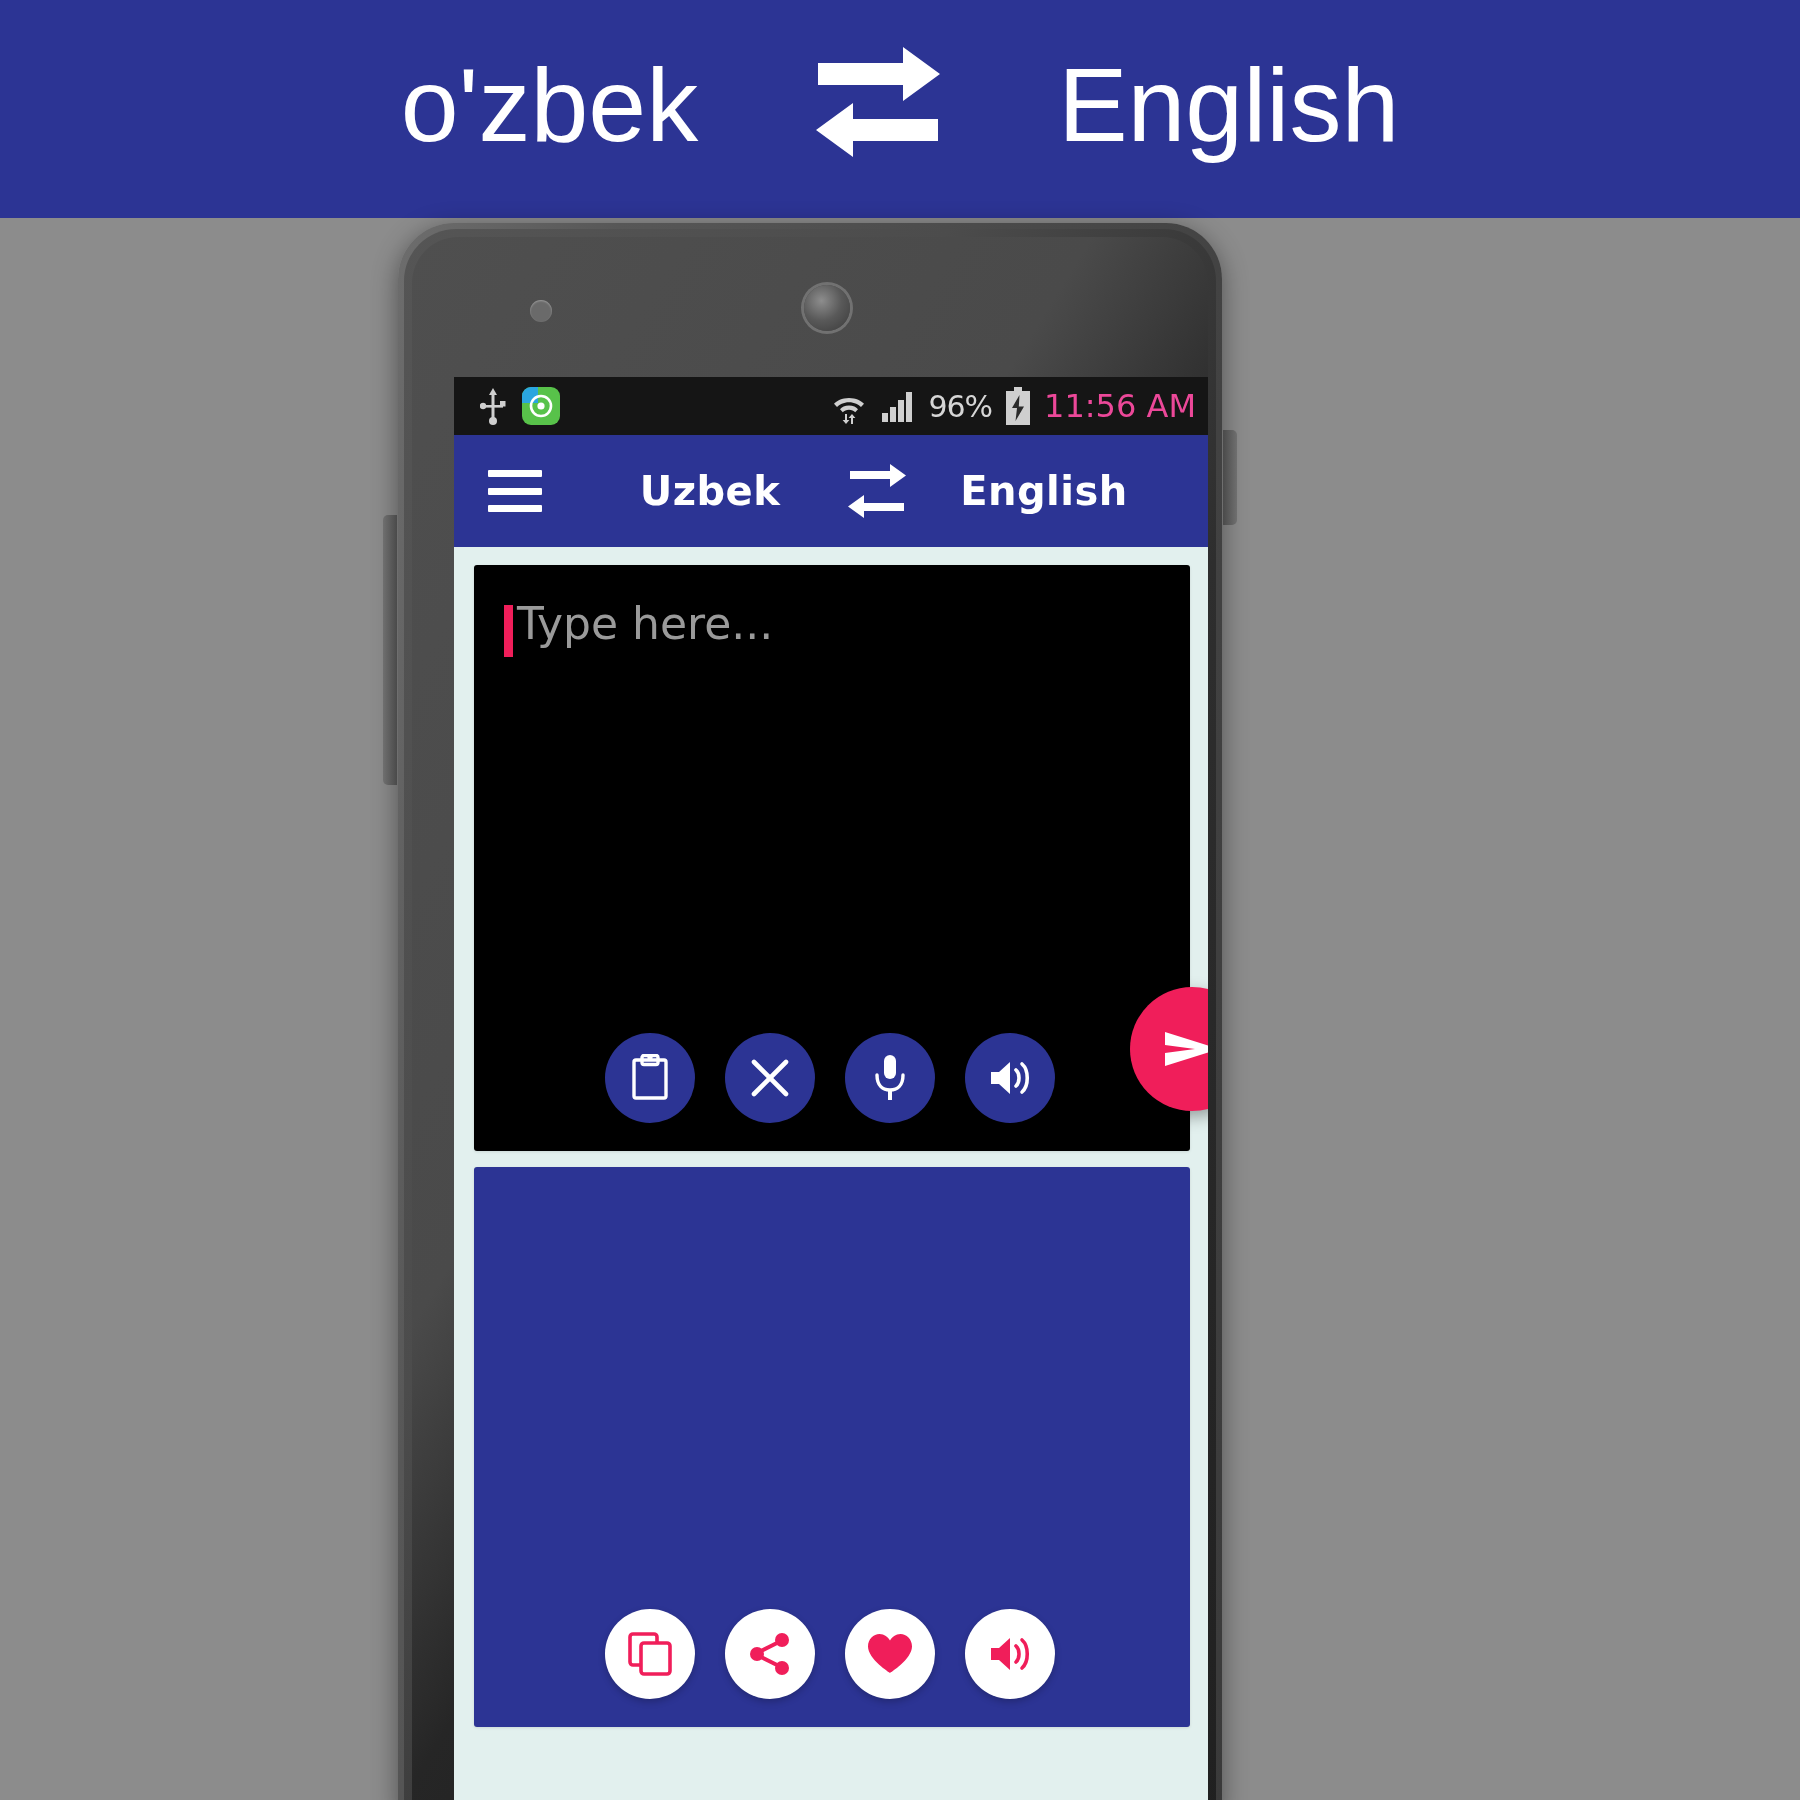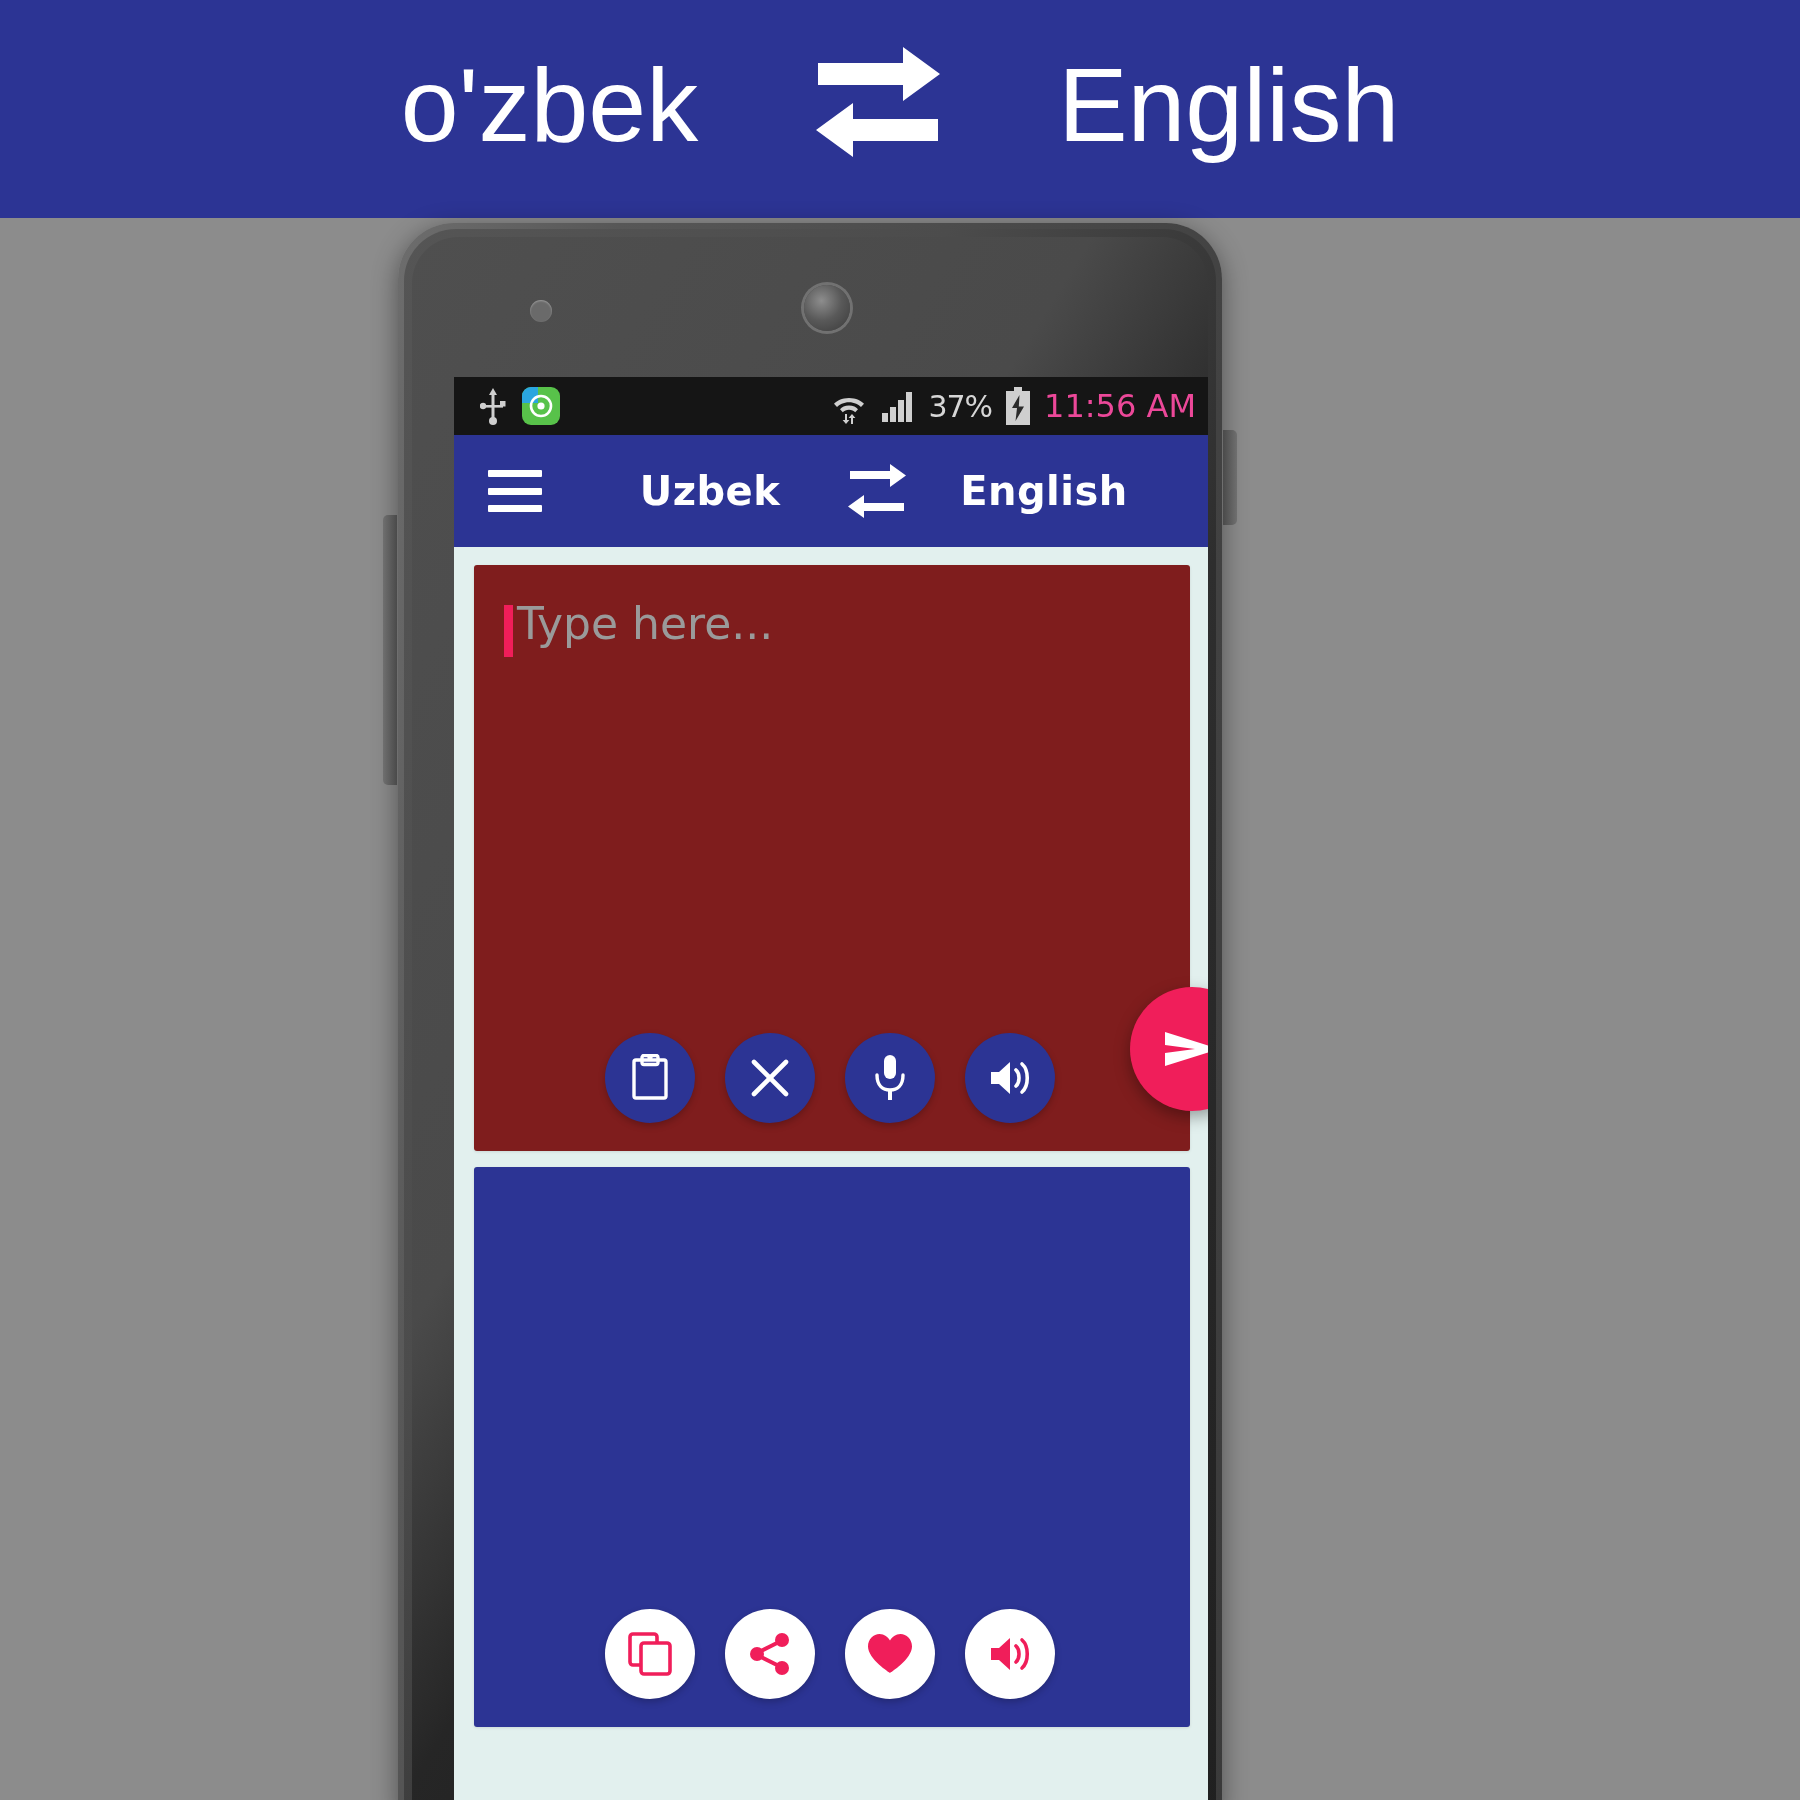--- a/index.html
+++ b/index.html
@@ -224,21 +224,21 @@
   
   .content {
     position: relative;
     height: calc(100% - 170px);
     background: #e2f0ee;
     padding: 18px 20px 0 20px;
   }
 
   .input-card {
     position: relative;
-    background: #7f1d1d;
+    background: #000000;
     height: 586px;
     border-radius: 3px;
     box-shadow: 0 1px 3px rgba(0,0,0,0.10);
     padding: 36px 30px 5px 30px;
   }
   .placeholder-row {
     display: flex;
     align-items: flex-start;
     gap: 4px;
   }
@@ -373,21 +373,21 @@
               </svg>
             </span>
             <span>
               <svg width="34" height="34" viewBox="0 0 34 34">
                 <rect x="1" y="24" width="6" height="9" fill="#cfcfcf"></rect>
                 <rect x="9" y="18" width="6" height="15" fill="#cfcfcf"></rect>
                 <rect x="17" y="11" width="6" height="22" fill="#cfcfcf"></rect>
                 <rect x="25" y="3" width="6" height="30" fill="#cfcfcf"></rect>
               </svg>
             </span>
-            <span class="sb-batt-pct">37%</span>
+            <span class="sb-batt-pct">96%</span>
             <span>
               <svg width="26" height="38" viewBox="0 0 26 38">
                 <rect x="9" y="0" width="8" height="4" fill="#cfcfcf"></rect>
                 <rect x="1" y="4" width="24" height="34" fill="#cfcfcf"></rect>
                 <path d="M14.5 8 L7 21 L12 21 L10.5 34 L19 19.5 L13.8 19.5 Z" fill="#2b2b2b"></path>
               </svg>
             </span>
             <span class="sb-time">11:56 AM</span>
           </div>
         </div>

